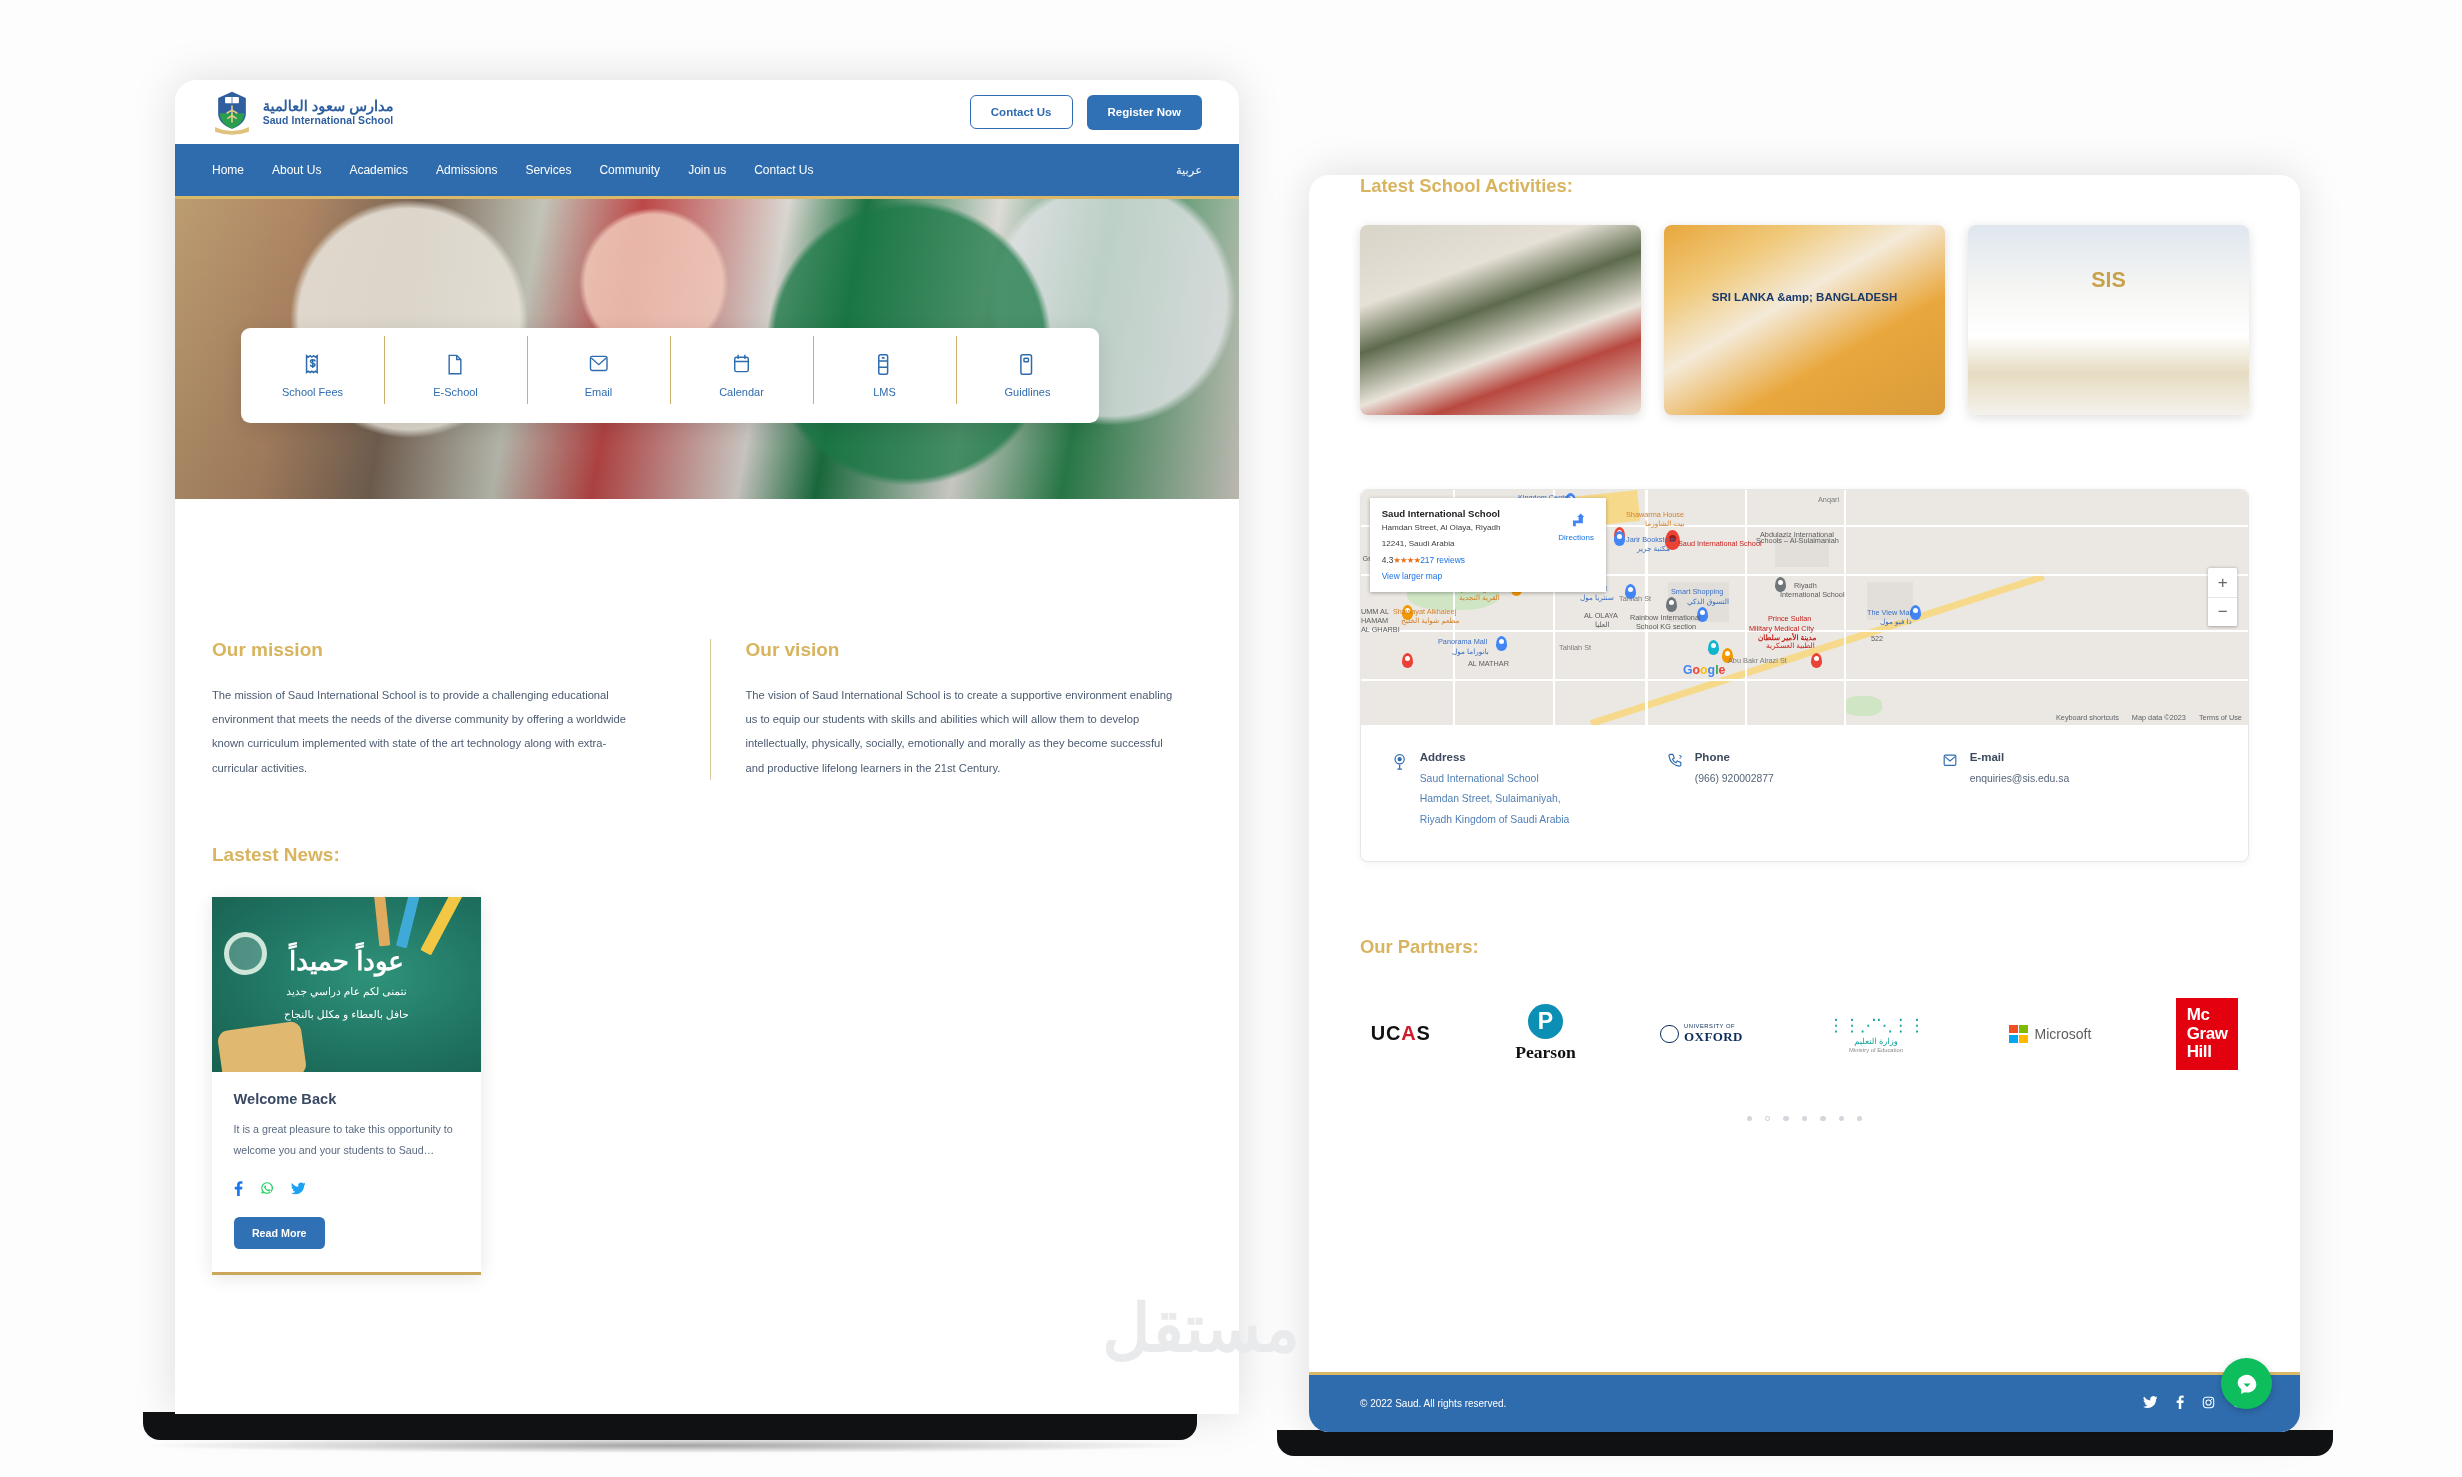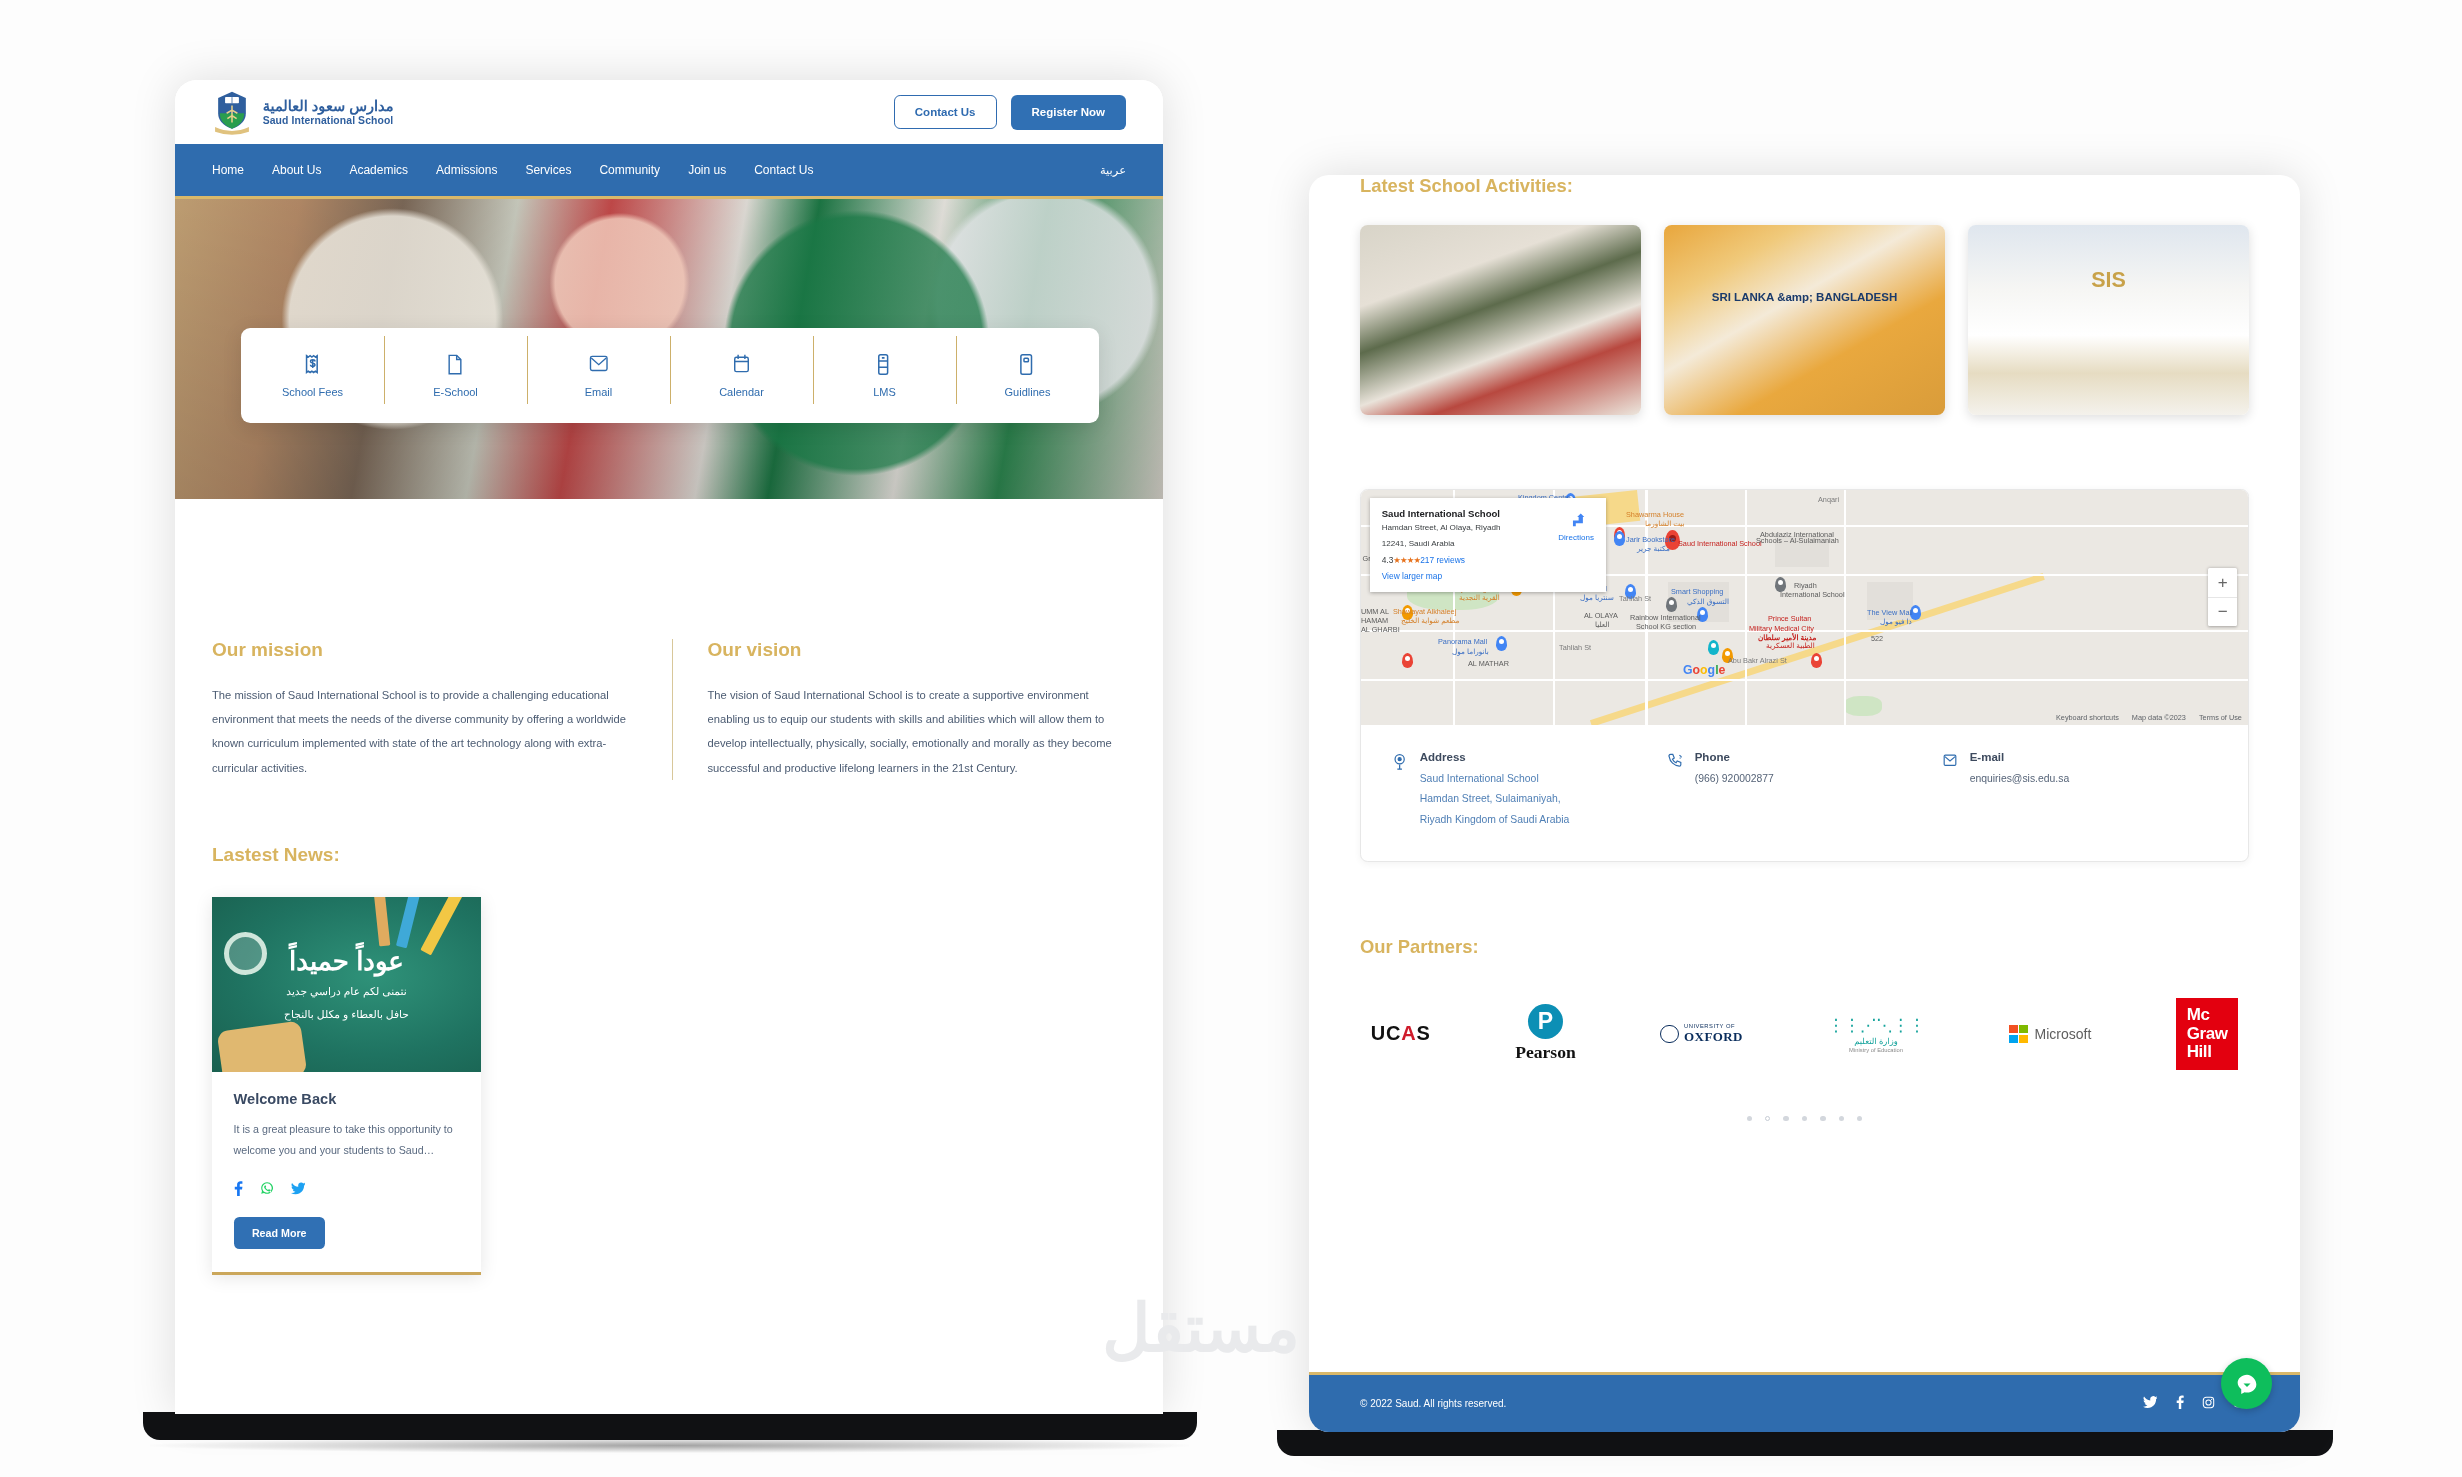--- a/index.html
+++ b/index.html
@@ -17,21 +17,21 @@
     width: 322px; text-align: center;
     color: #e9eaec; z-index: 5; pointer-events: none;
     user-select: none;
   }
   .watermark .ar { font-size: 66px; font-weight: 700; line-height: .95; letter-spacing:-1.5px;}
   .watermark .en { font-size: 48px; font-weight: 700; line-height: 1.1; letter-spacing:-0.8px;}
 
   
   .device-left {
     position: absolute; left: 175px; top: 80px;
-    width: 988px; height: 1334px;
+    width: 1064px; height: 1334px;
     background: #ffffff;
     border-radius: 21.5px 21.5px 0 0;
     box-shadow: 0 0 46px rgba(0,0,0,.13);
     overflow: hidden; z-index: 3;
   }
   .device-left-base {
     position: absolute; left: 143px; top: 1412px;
     width: 1054px; height: 28px;
     background: #111214;
     border-radius: 0 0 17px 17px;

